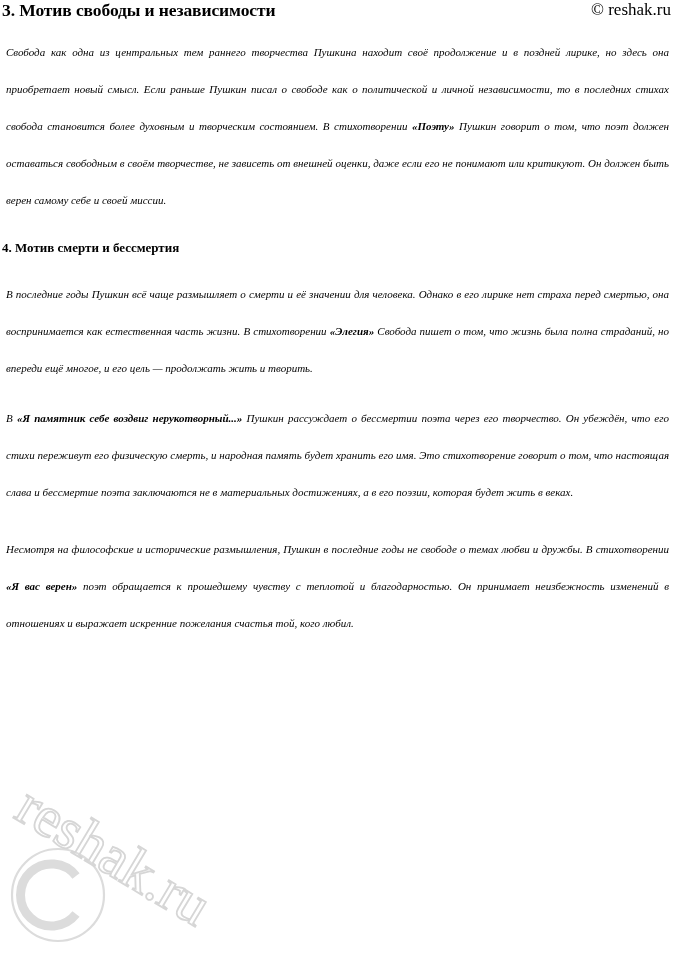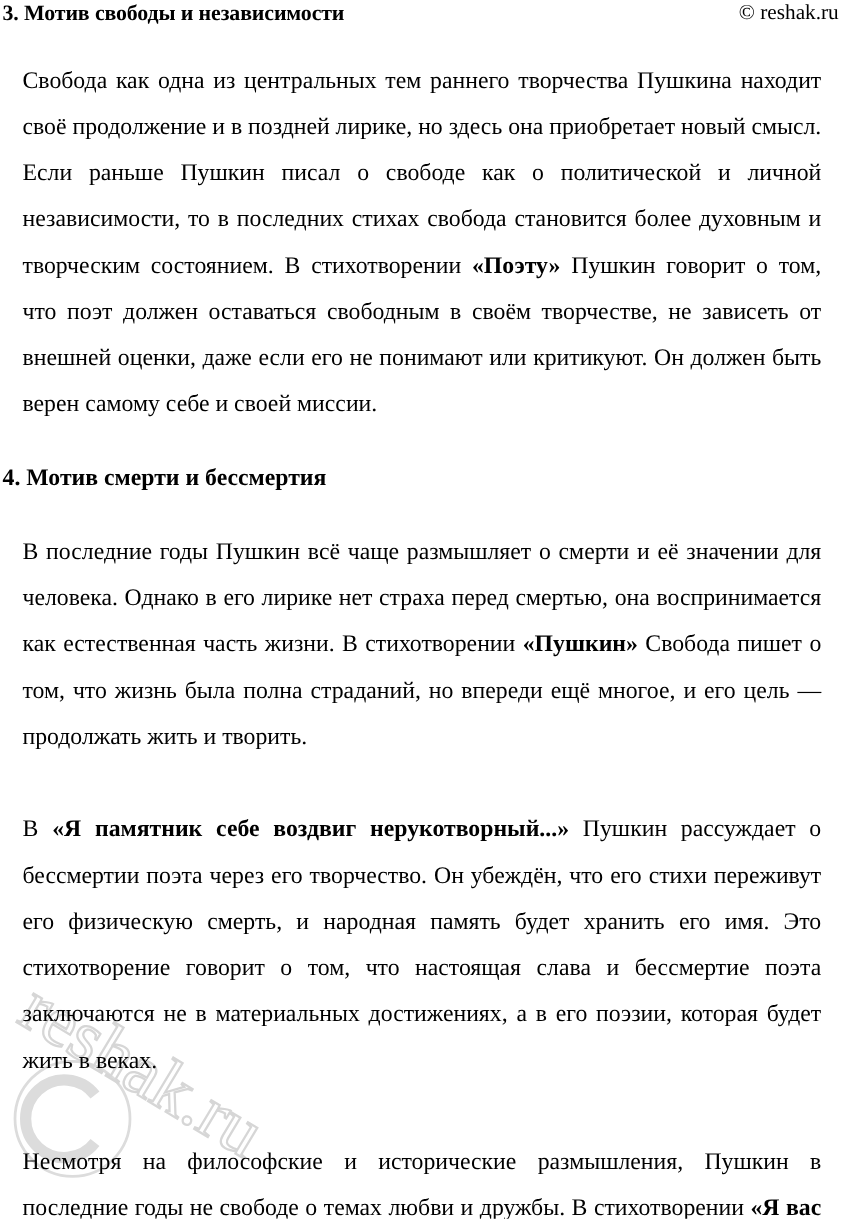--- a/index.html
+++ b/index.html
@@ -57,32 +57,33 @@
     right: 2px;
     top: 0px;
     font-size: 17px;
     line-height: 20px;
     white-space: nowrap;
     margin-left: 44px;
   }
 
   
   p.para {
-    font-size: 19px;
+    font-size: 11px;
     line-height: 37px;
-    margin: 16px;
+    margin: 4px;
     text-align: justify;
     text-justify: inter-word;
     hyphens: none;
+    font-style: italic;
   }
   b, .t {
     font-weight: bold;
   }
   .heading-block {
-    font-size: 19px;
+    font-size: 13px;
     font-weight: bold;
     line-height: 37px;
     margin: 0;
   }
 
   .spacer-1 { height: 8px; }
   .spacer-2 { height: 6px; }
   .spacer-3 { height: 6px; }
   .spacer-4 { height: 5px; }
   .spacer-5 { height: 7px; }
@@ -115,21 +116,21 @@
   <div class="spacer-1"></div>
 
   <p class="para"><span>Свобода как одна из центральных тем раннего творчества Пушкина находит своё продолжение и в поздней лирике, но здесь она приобретает новый смысл. Если раньше Пушкин писал о свободе как о политической и личной независимости, то в последних стихах свобода становится более духовным и творческим состоянием. В стихотворении </span><b>«Поэту»</b><span> Пушкин говорит о том, что поэт должен оставаться свободным в своём творчестве, не зависеть от внешней оценки, даже если его не понимают или критикуют. Он должен быть верен самому себе и своей миссии.</span></p>
 
   <div class="spacer-2"></div>
 
   <h2 class="heading-block">4. Мотив смерти и бессмертия</h2>
 
   <div class="spacer-3"></div>
 
-  <p class="para"><span>В последние годы Пушкин всё чаще размышляет о смерти и её значении для человека. Однако в его лирике нет страха перед смертью, она воспринимается как естественная часть жизни. В стихотворении </span><b>«Пушкин»</b><span> Свобода пишет о том, что жизнь была полна страданий, но впереди ещё многое, и его цель — продолжать жить и творить.</span></p>
+  <p class="para"><span>В последние годы Пушкин всё чаще размышляет о смерти и её значении для человека. Однако в его лирике нет страха перед смертью, она воспринимается как естественная часть жизни. В стихотворении </span><b>«Элегия»</b><span> Свобода пишет о том, что жизнь была полна страданий, но впереди ещё многое, и его цель — продолжать жить и творить.</span></p>
 
   <div class="spacer-4"></div>
 
   <p class="para"><span>В </span><b>«Я памятник себе воздвиг нерукотворный...»</b><span> Пушкин рассуждает о бессмертии поэта через его творчество. Он убеждён, что его стихи переживут его физическую смерть, и народная память будет хранить его имя. Это стихотворение говорит о том, что настоящая слава и бессмертие поэта заключаются не в материальных достижениях, а в его поэзии, которая будет жить в веках.</span></p>
 
   <div class="spacer-5"></div>
 
 
   <div class="spacer-6"></div>
 

